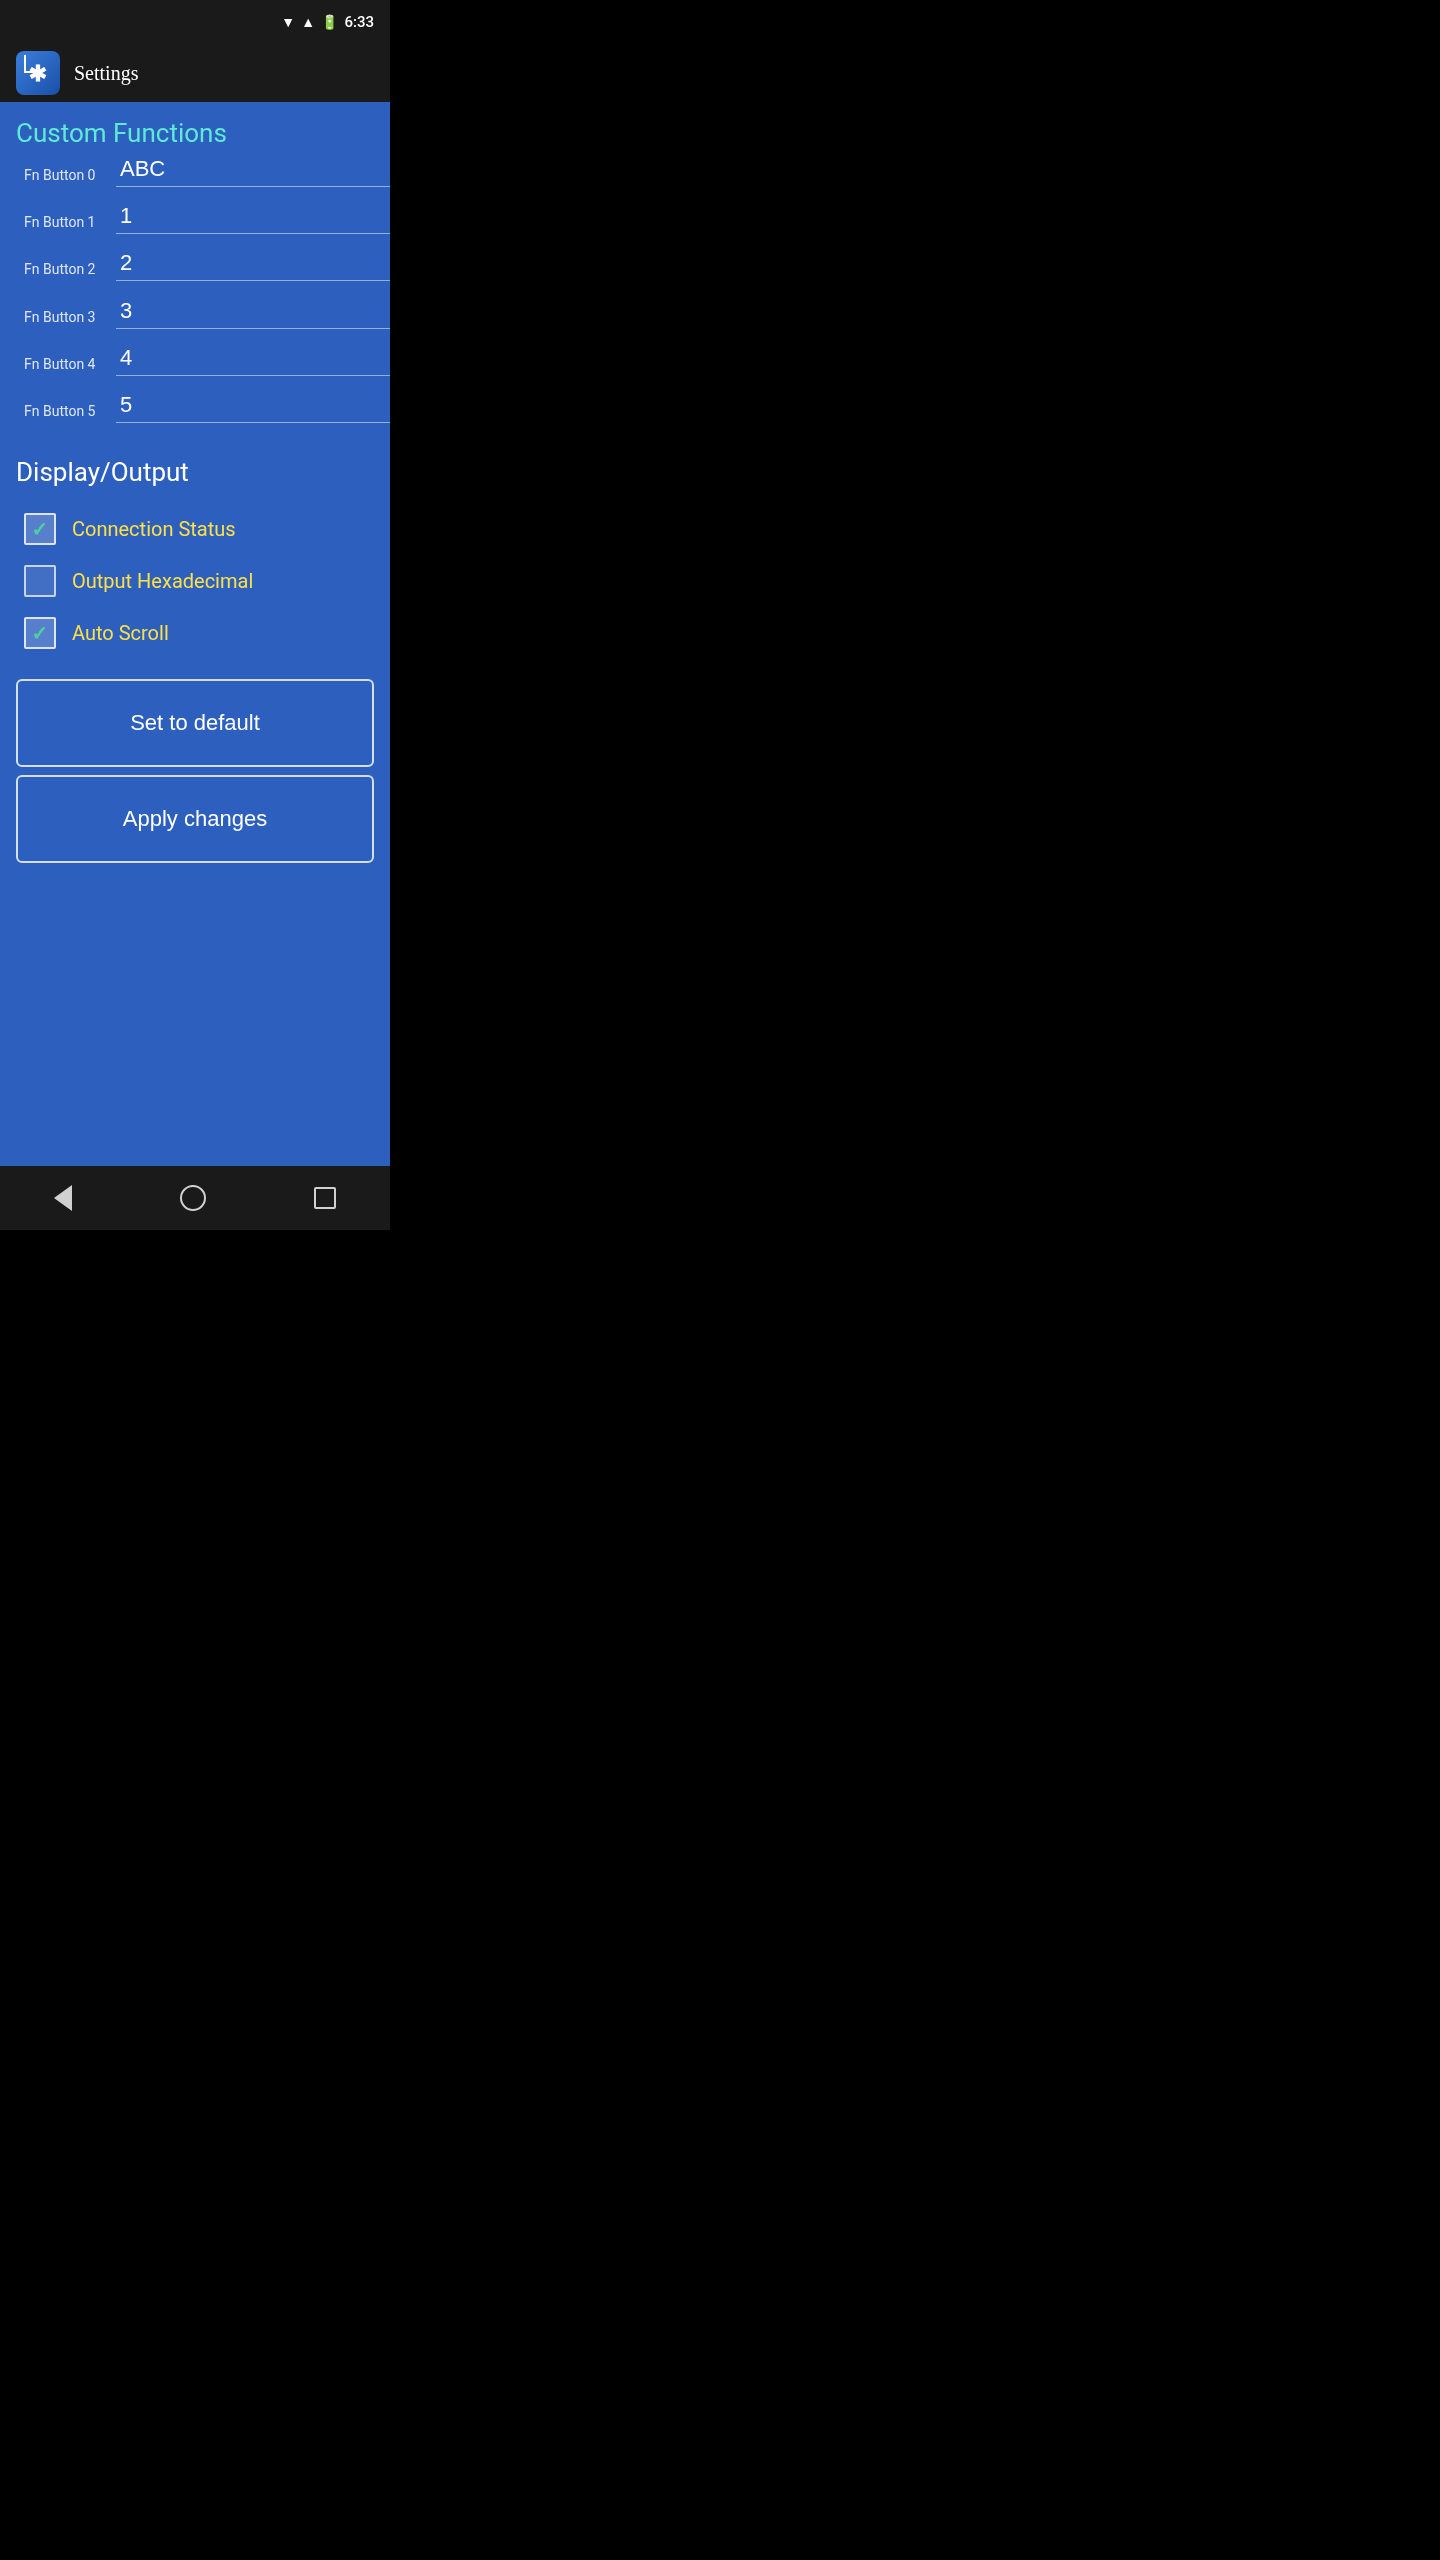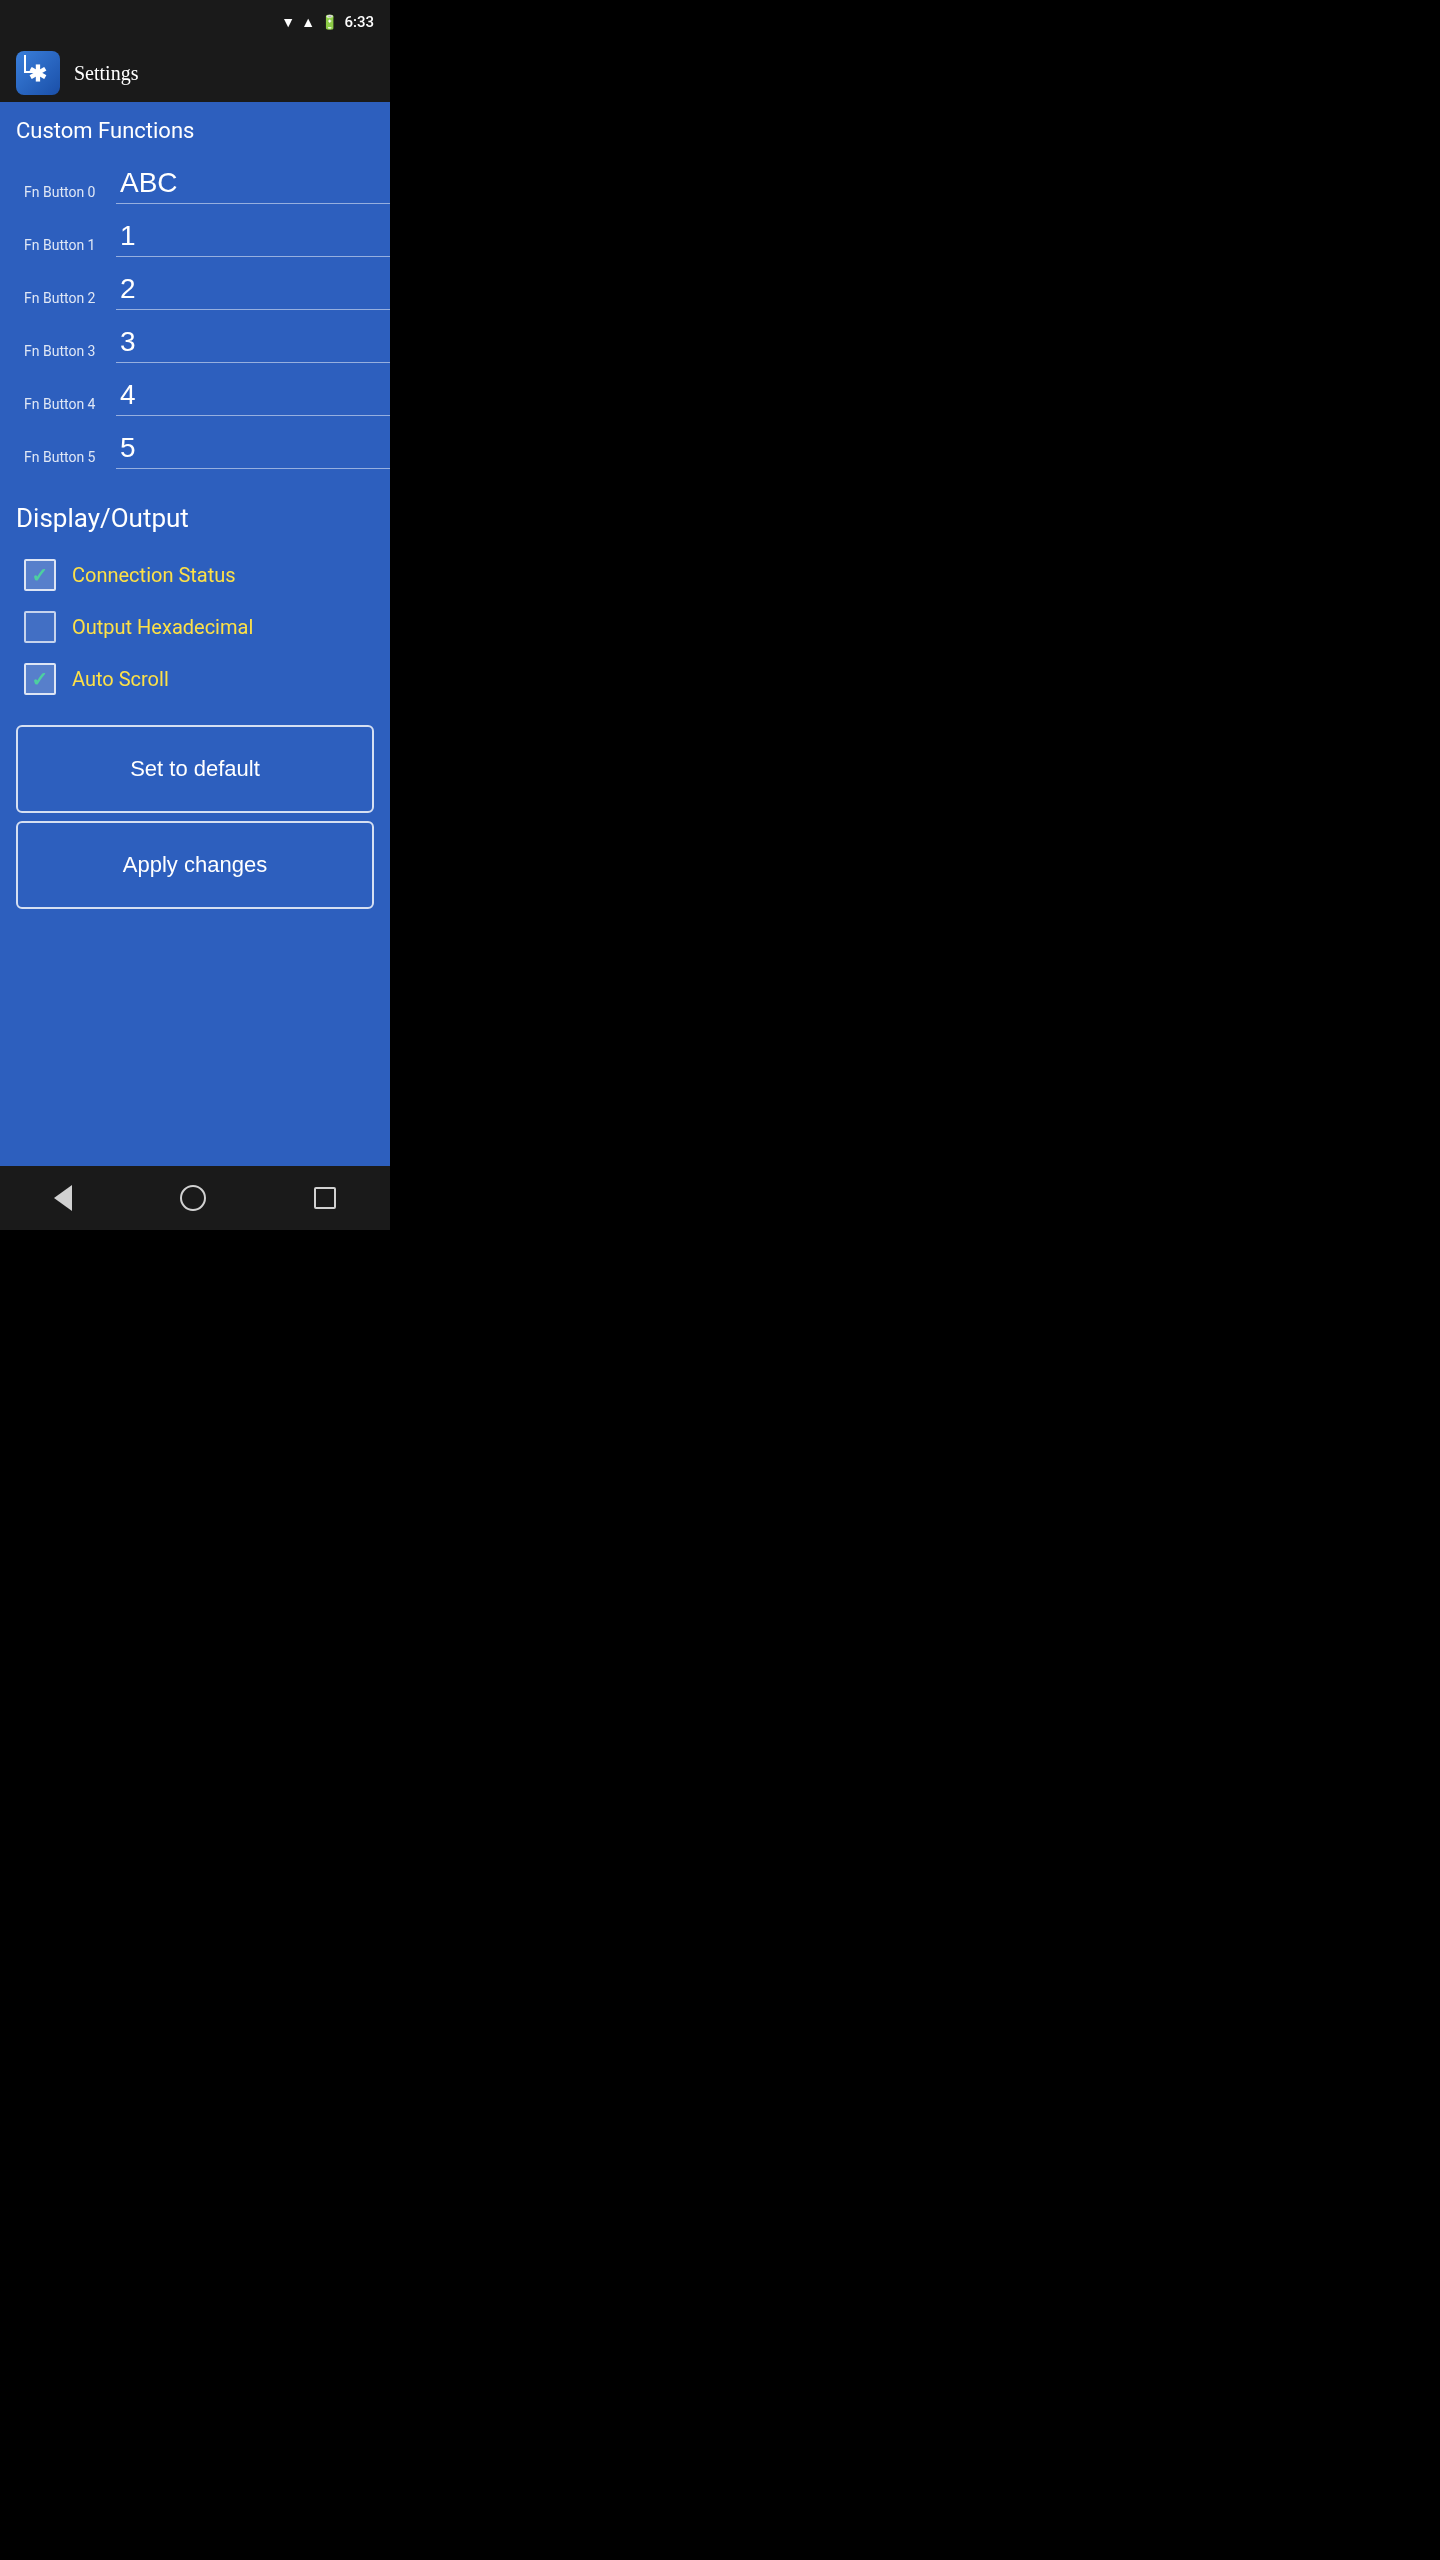--- a/index.html
+++ b/index.html
@@ -100,24 +100,24 @@
     .main-content {
       background: #2d5fbe;
       flex: 1;
       padding: 16px;
       display: flex;
       flex-direction: column;
       gap: 0;
     }
 
     .section-title {
-      color: #ffffff;
-      font-size: 22px;
+      color: #5eead4;
+      font-size: 26px;
       font-weight: 400;
-      margin-bottom: 16px;
+      margin-bottom: 0;
     }
 
     
     .fn-buttons-container {
       display: flex;
       flex-direction: column;
       gap: 2px;
       margin-bottom: 20px;
     }
 
@@ -134,21 +134,21 @@
       min-width: 80px;
       padding-bottom: 4px;
     }
 
     .fn-input-value {
       flex: 1;
       border: none;
       border-bottom: 1px solid rgba(255,255,255,0.5);
       background: transparent;
       color: white;
-      font-size: 28px;
+      font-size: 22px;
       padding: 2px 4px 4px;
       outline: none;
     }
 
     .fn-input-name {
       flex: 1;
       border: none;
       border-bottom: 1px solid rgba(255,255,255,0.5);
       background: transparent;
       color: white;

